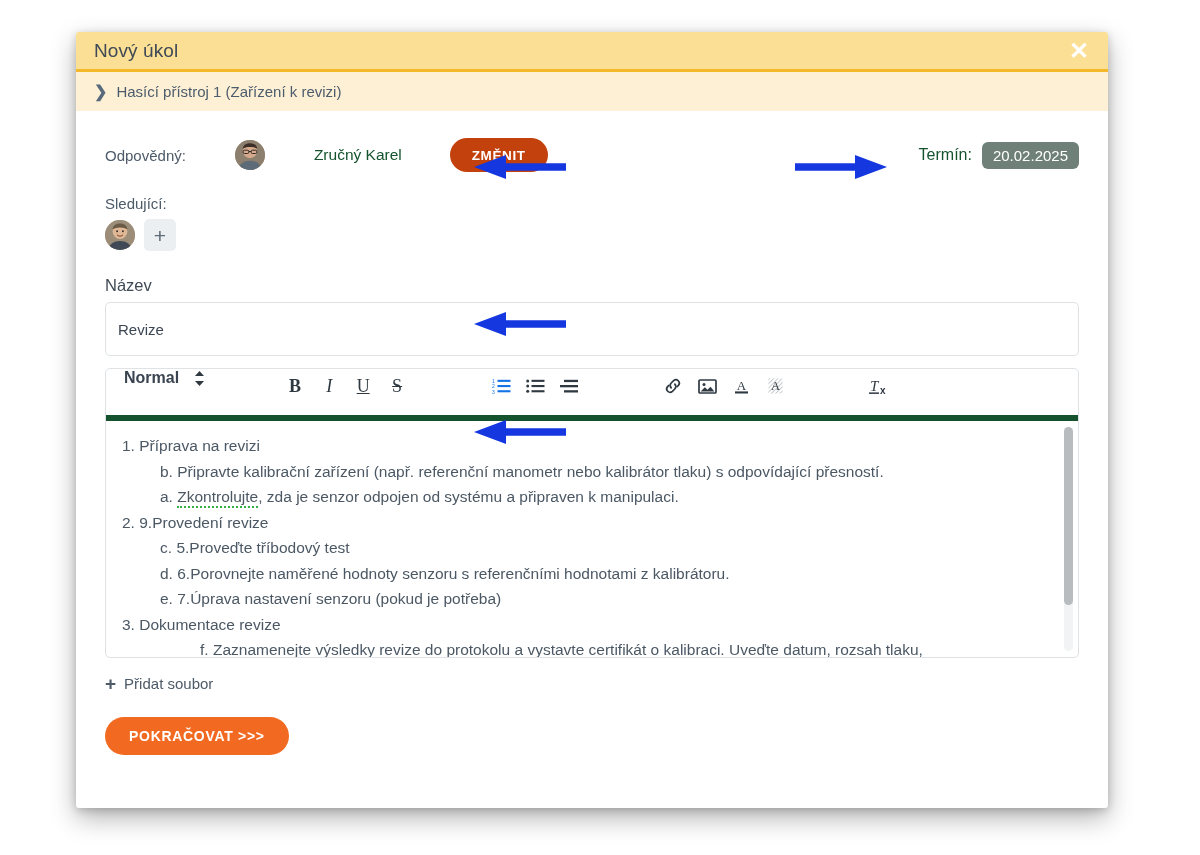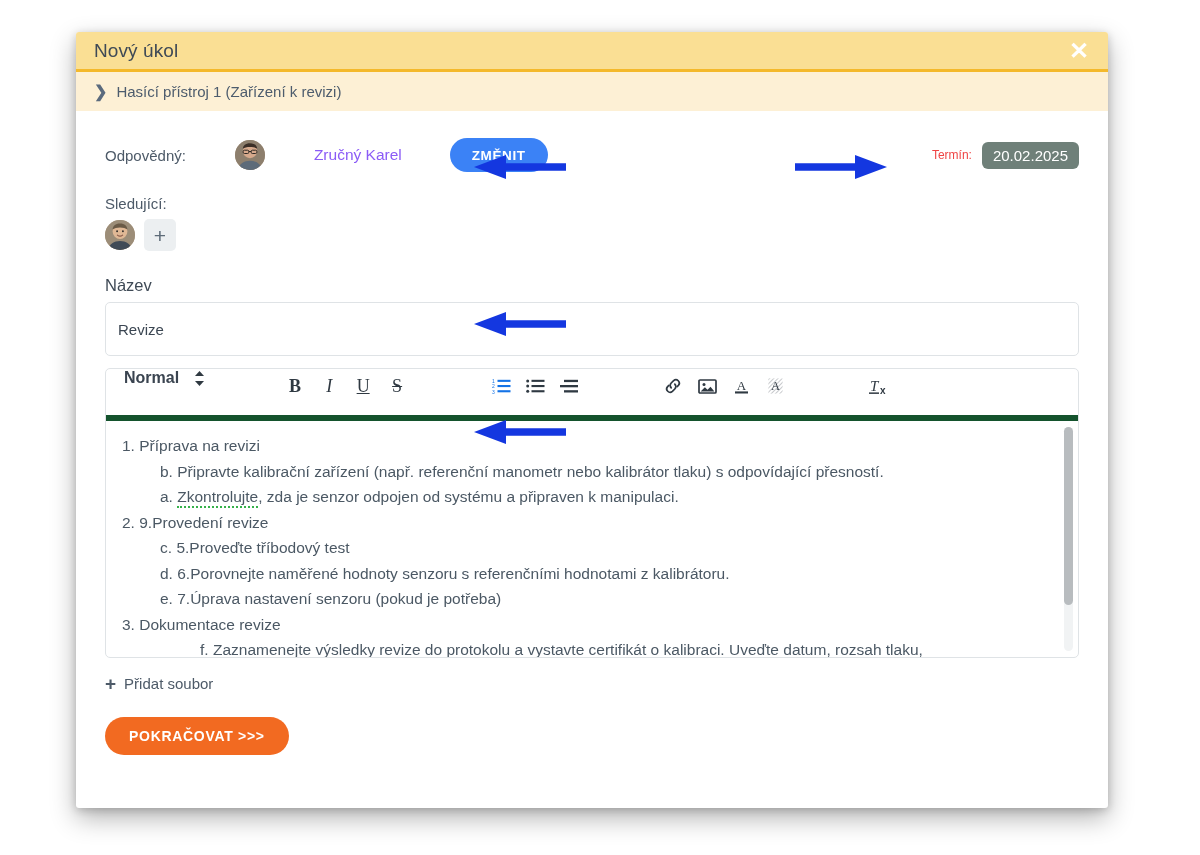--- a/index.html
+++ b/index.html
@@ -105,25 +105,25 @@
     overflow: hidden;
     flex: none;
     background: #b9a68f;
     display: inline-block;
     position: relative;
   }
   .avatar svg { display: block; }
   .resp-avatar { margin: 0 9px 0 9px; }
   .resp-name {
     font-size: 15.5px;
-    color: #8b5cf6;
+    color: #14532d;
     margin-right: 8px;
   }
   .btn-change {
-    background: #3b82f6;
+    background: #c2410c;
     color: #ffffff;
     border: none;
     border-radius: 18px;
     height: 34px;
     padding: 0 22px;
     font-size: 13.5px;
     font-weight: 700;
     letter-spacing: .6px;
     cursor: pointer;
     font-family: "Liberation Sans", sans-serif;
@@ -131,21 +131,21 @@
 
   .termin-wrap {
     position: absolute;
     right: 0;
     top: 0;
     height: 36px;
     display: flex;
     align-items: center;
     gap: 10px;
   }
-  .termin-label { font-size: 12px; color: #ef4444; text-align: right; }
+  .termin-label { font-size: 16px; color: #14532d; text-align: right; }
   .termin-value {
     background: #6f8079;
     color: #ffffff;
     border-radius: 6px;
     padding: 5px 11px;
     font-size: 15px;
     font-weight: 500;
     cursor: pointer;
   }
 

